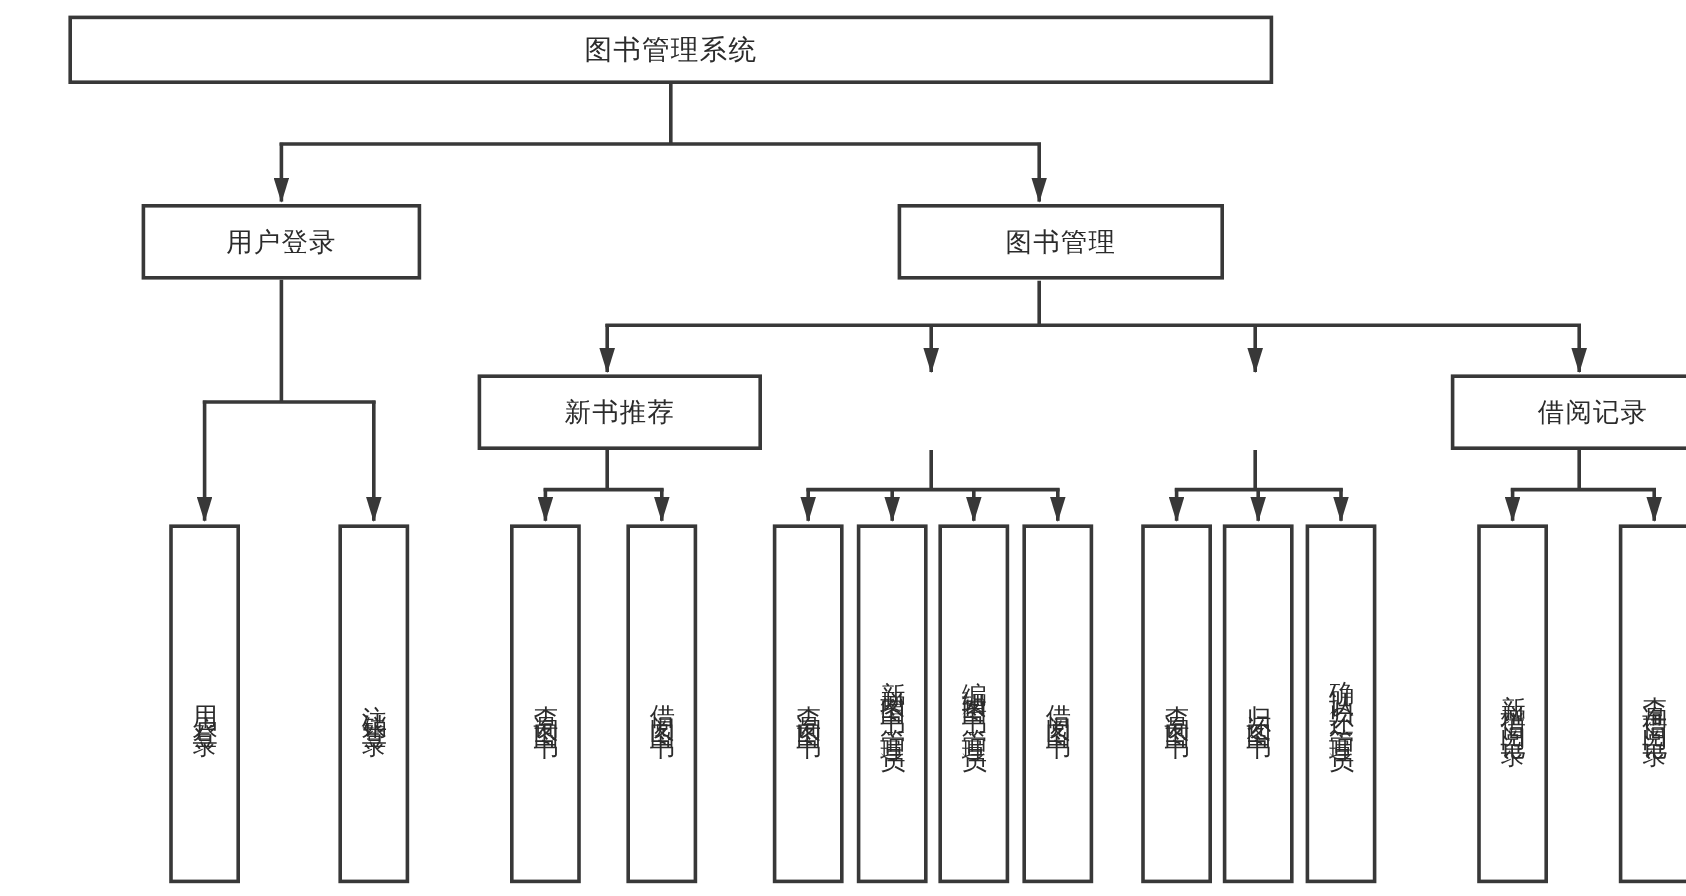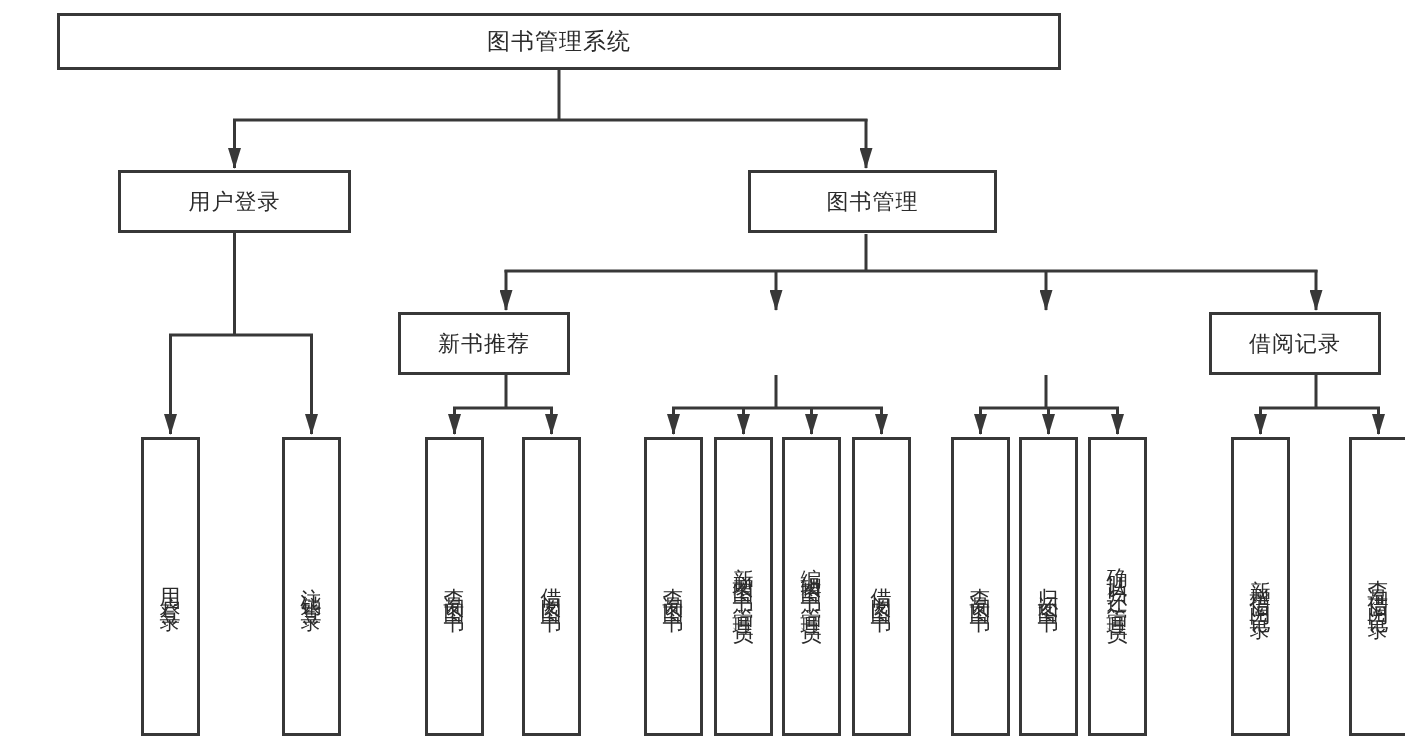--- a/index.html
+++ b/index.html
@@ -34,21 +34,21 @@
     color: var(--text);
     display: flex;
     align-items: center;
     justify-content: center;
     font-size: 22px;
     letter-spacing: 1px;
     line-height: 1;
   }
   .root-node { left: 21px; top: 13px; width: 1004px; height: 57px; font-size: 23px; }
   .l2 { top: 170px; width: 233px; height: 63px; }
-  .l3 { top: 312px; width: 172px; height: 63px; text-align: center; }
+  .l3 { top: 312px; width: 237px; height: 63px; text-align: center; }
   .leaf {
     position: absolute;
     top: 437px;
     width: 59px;
     height: 299px;
     border: 3px solid var(--line);
     background: var(--background);
     color: var(--text);
     display: flex;
     align-items: center;
@@ -132,21 +132,21 @@
     </g>
   </svg>
 
   <div class="node root-node">
     <span>图书管理系统</span>
   </div>
 
   <div class="node l2" style="left:82px">
     <span>用户登录</span>
   </div>
-  <div class="node l2" style="left:712px; width:249px">
+  <div class="node l2" style="left:712px; width:272px">
     <span>图书管理</span>
   </div>
 
   <div class="node l3" style="left:362px">
     <span>新书推荐</span>
   </div>
   <div class="node l3" style="left:1173px">
     <span>借阅记录</span>
   </div>
 

